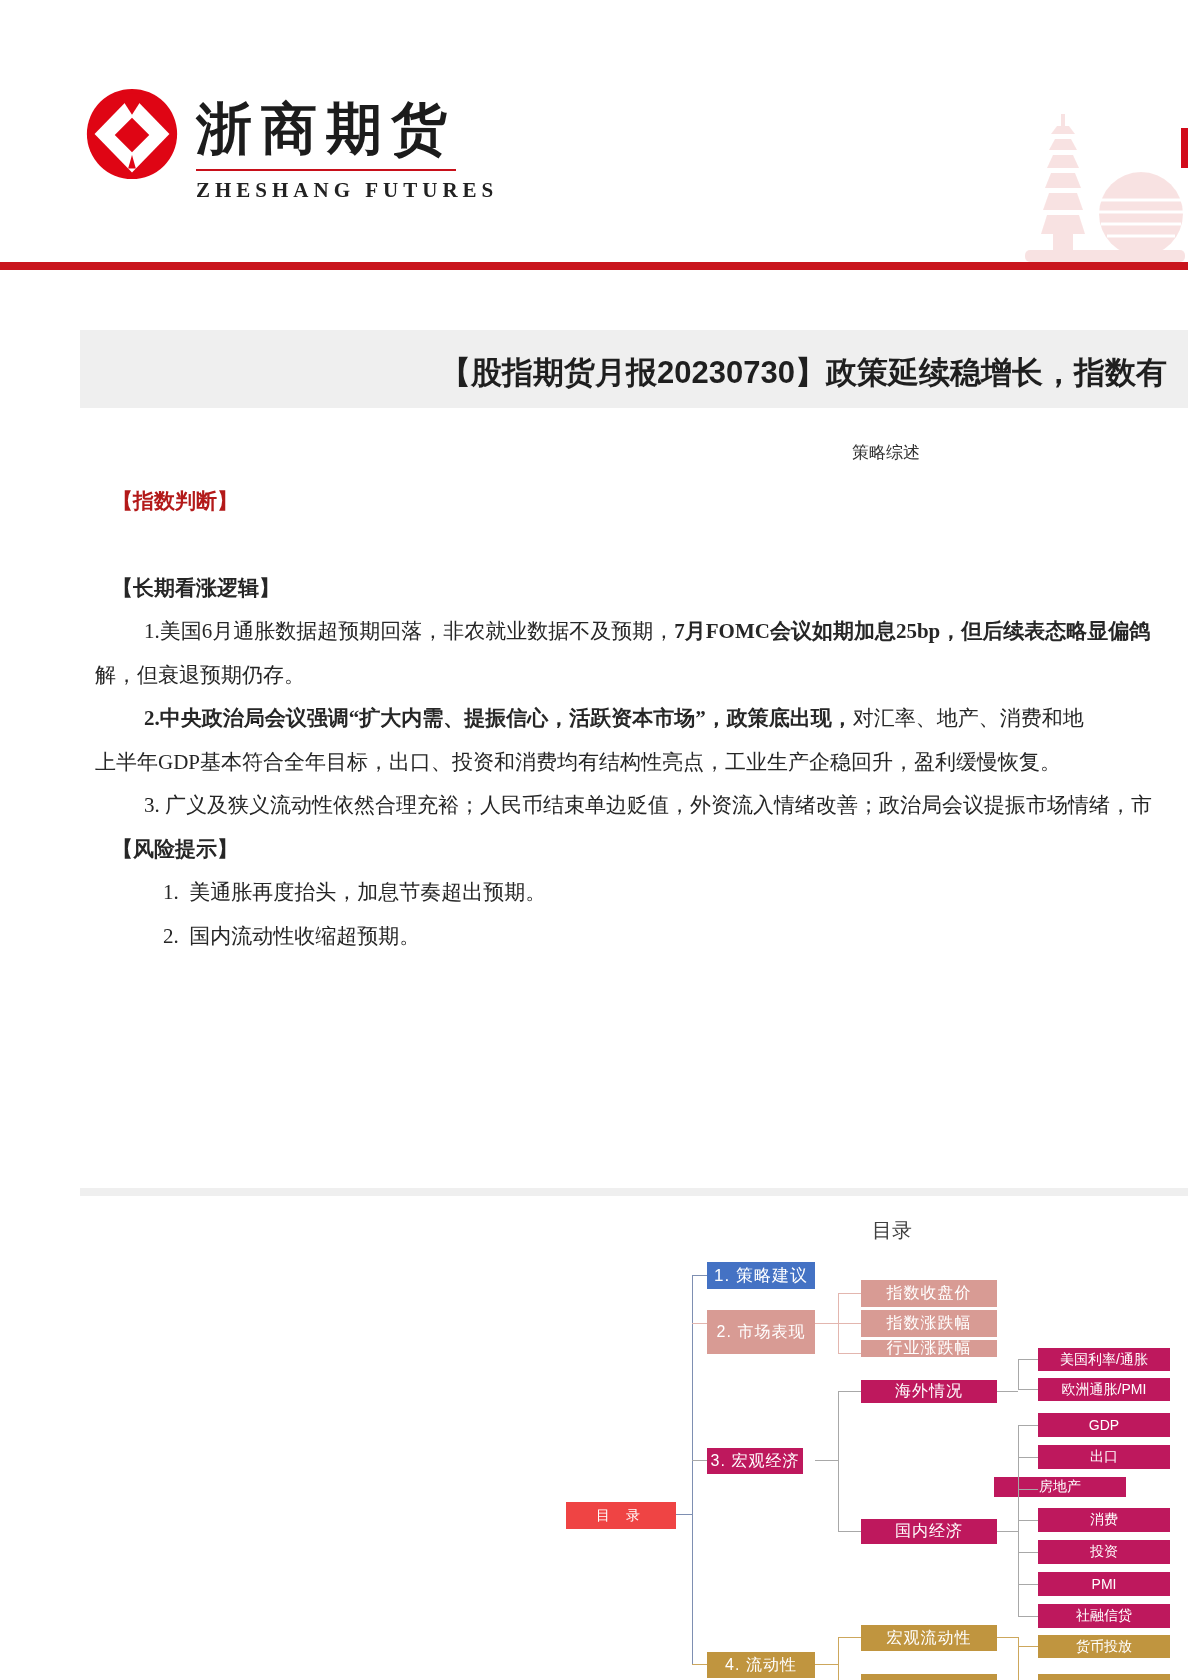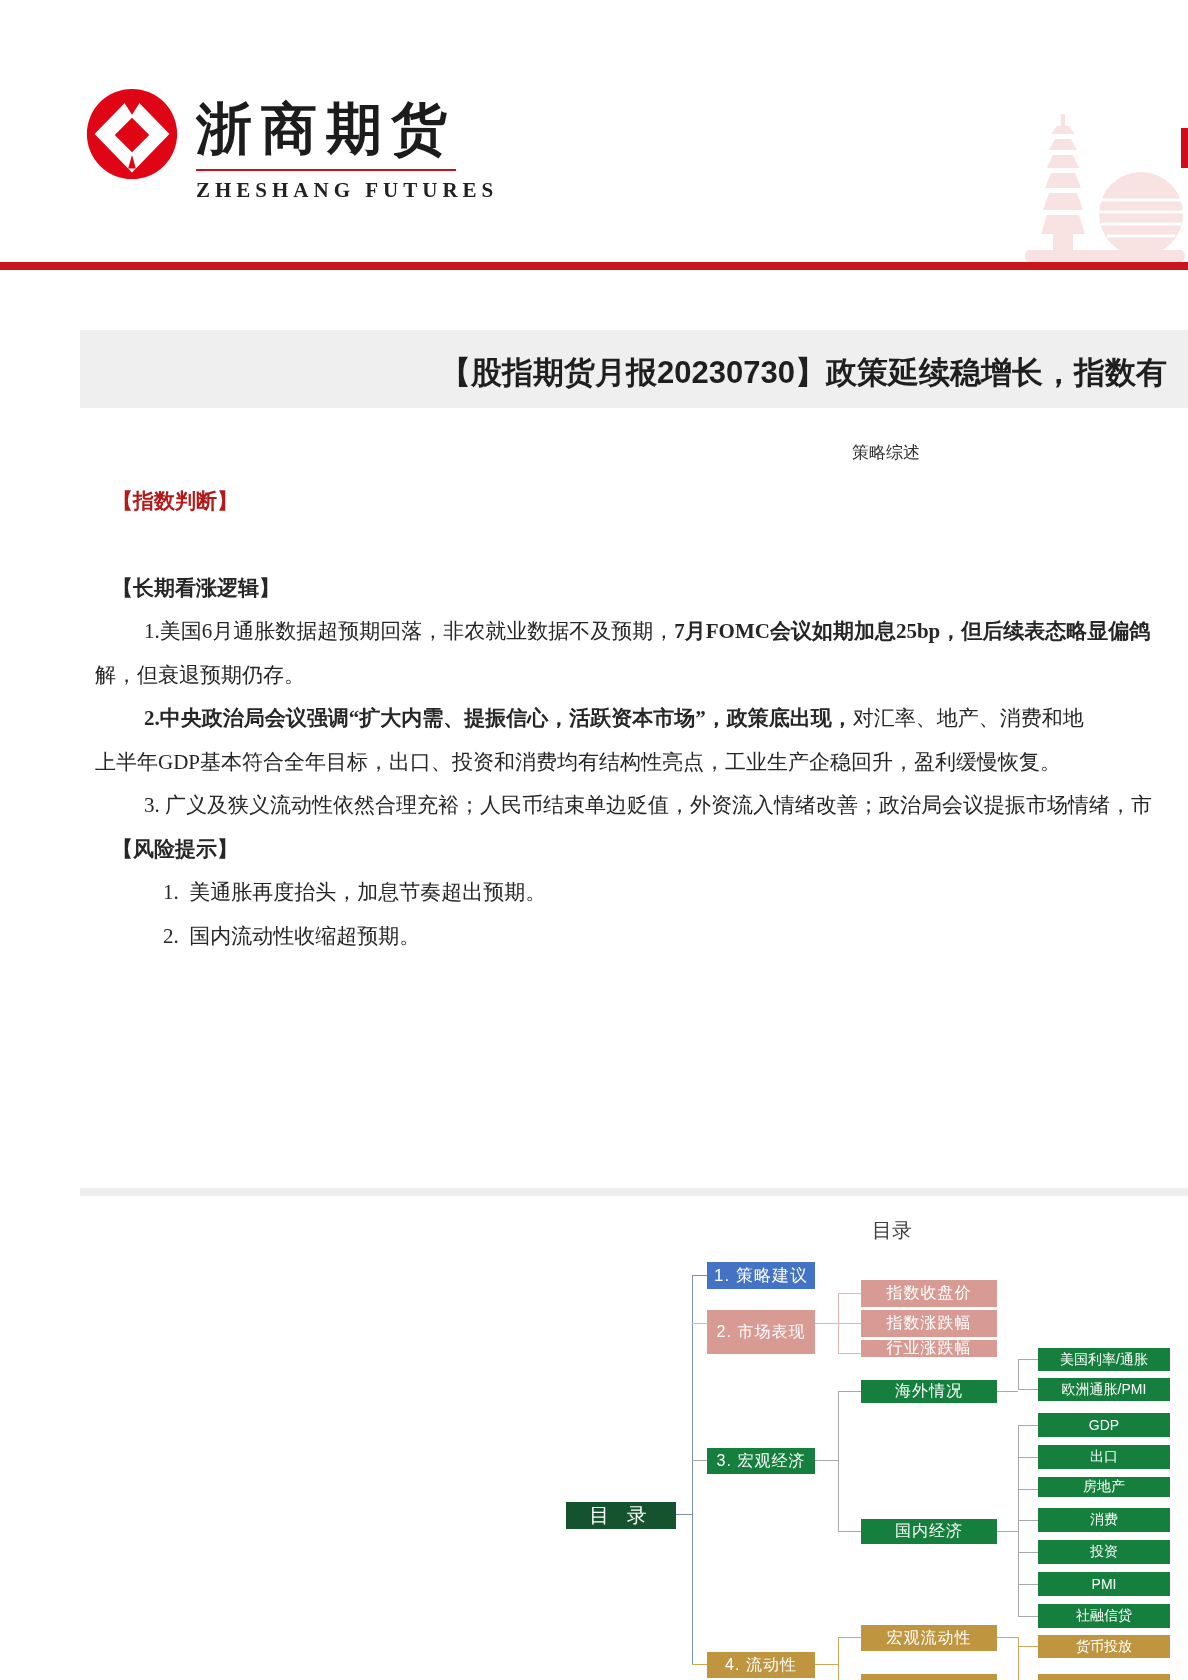--- a/index.html
+++ b/index.html
@@ -29,24 +29,24 @@
   .b{font-weight:bold;}
   .red-head{color:#b31919;font-weight:bold;}
   .red-para{color:#c00000;font-weight:bold;}
 
   
   .section-band{position:absolute;left:80px;top:1188px;width:1108px;height:8px;background:#efefef;}
   .toc-heading{position:absolute;left:842px;top:1217px;width:100px;text-align:center;
                font-size:20px;color:#404040;white-space:pre;}
   .node{position:absolute;color:#ffffff;display:flex;align-items:center;justify-content:center;
         font-size:16px;letter-spacing:1px;white-space:pre;}
-  .node.navy{background:#14532d;font-size:20px;letter-spacing:6px;}
+  .node.navy{background:#ef4444;font-size:14px;letter-spacing:6px;}
   .node.blue{background:#4472c4;font-size:17px;}
   .node.pink{background:#d89b94;}
-  .node.gray{background:#15803d;}
+  .node.gray{background:#be185d;}
   .node.gold{background:#c0953f;}
   .node.small{font-size:14px;letter-spacing:0;}
   .line{position:absolute;}
 </style>
 </head>
 <body>
 
 <div class="page">
 
   <svg class="logo-emblem" viewBox="0 0 100 100">
@@ -99,36 +99,36 @@
   <div class="tline" style="left:163px;top:878px;">1.  美通胀再度抬头，加息节奏超出预期。</div>
   <div class="tline" style="left:163px;top:922px;">2.  国内流动性收缩超预期。</div>
 
   <div class="section-band"></div>
   <div class="toc-heading">目录</div>
 
   <div class="node navy" style="left:566px;top:1502px;width:110px;height:27px;">目 录</div>
 
   <div class="node blue" style="left:707px;top:1262px;width:108px;height:27px;">1. 策略建议</div>
   <div class="node pink" style="left:707px;top:1310px;width:108px;height:44px;">2. 市场表现</div>
-  <div class="node gray" style="left:707px;top:1448px;width:108px;height:26px;">3. 宏观经济</div>
+  <div class="node gray" style="left:707px;top:1448px;width:96px;height:26px;">3. 宏观经济</div>
   <div class="node gold" style="left:707px;top:1652px;width:108px;height:26px;">4. 流动性</div>
 
   <div class="node pink" style="left:861px;top:1280px;width:136px;height:27px;">指数收盘价</div>
   <div class="node pink" style="left:861px;top:1310px;width:136px;height:27px;">指数涨跌幅</div>
   <div class="node pink" style="left:861px;top:1340px;width:136px;height:17px;">行业涨跌幅</div>
   <div class="node gray" style="left:861px;top:1380px;width:136px;height:23px;">海外情况</div>
   <div class="node gray" style="left:861px;top:1519px;width:136px;height:25px;">国内经济</div>
   <div class="node gold" style="left:861px;top:1625px;width:136px;height:26px;">宏观流动性</div>
   <div class="node gold" style="left:861px;top:1674px;width:136px;height:6px;"></div>
 
   <div class="node gray small" style="left:1038px;top:1348px;width:132px;height:23px;">美国利率/通胀</div>
   <div class="node gray small" style="left:1038px;top:1378px;width:132px;height:23px;">欧洲通胀/PMI</div>
   <div class="node gray small" style="left:1038px;top:1413px;width:132px;height:24px;text-align:center;">GDP</div>
   <div class="node gray small" style="left:1038px;top:1445px;width:132px;height:24px;">出口</div>
-  <div class="node gray small" style="left:1038px;top:1477px;width:132px;height:20px;">房地产</div>
+  <div class="node gray small" style="left:994px;top:1477px;width:132px;height:20px;">房地产</div>
   <div class="node gray small" style="left:1038px;top:1508px;width:132px;height:24px;">消费</div>
   <div class="node gray small" style="left:1038px;top:1540px;width:132px;height:24px;">投资</div>
   <div class="node gray small" style="left:1038px;top:1572px;width:132px;height:24px;">PMI</div>
   <div class="node gray small" style="left:1038px;top:1604px;width:132px;height:24px;">社融信贷</div>
   <div class="node gold small" style="left:1038px;top:1635px;width:132px;height:23px;">货币投放</div>
   <div class="node gold" style="left:1038px;top:1674px;width:132px;height:6px;"></div>
 
 <div class="line" style="left: 676px; top: 1514px; width: 16px; height: 1px; background: rgb(126, 143, 178);"></div>
     <div class="line" style="left: 692px; top: 1275px; width: 1px; height: 390px; background: rgb(126, 143, 178);"></div>
     <div class="line" style="left: 692px; top: 1275px; width: 15px; height: 1px; background: rgb(126, 143, 178);"></div>

